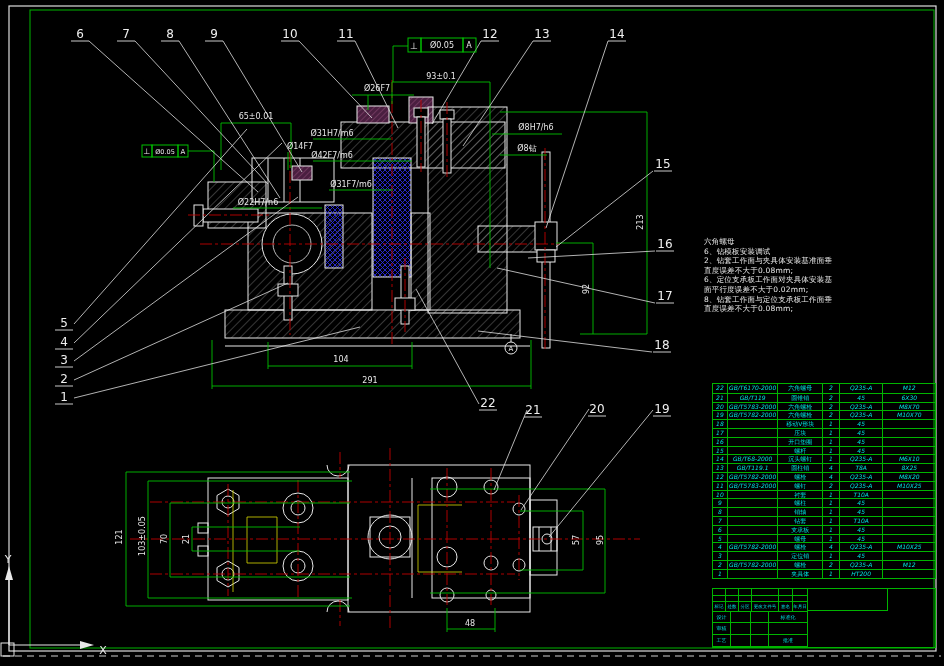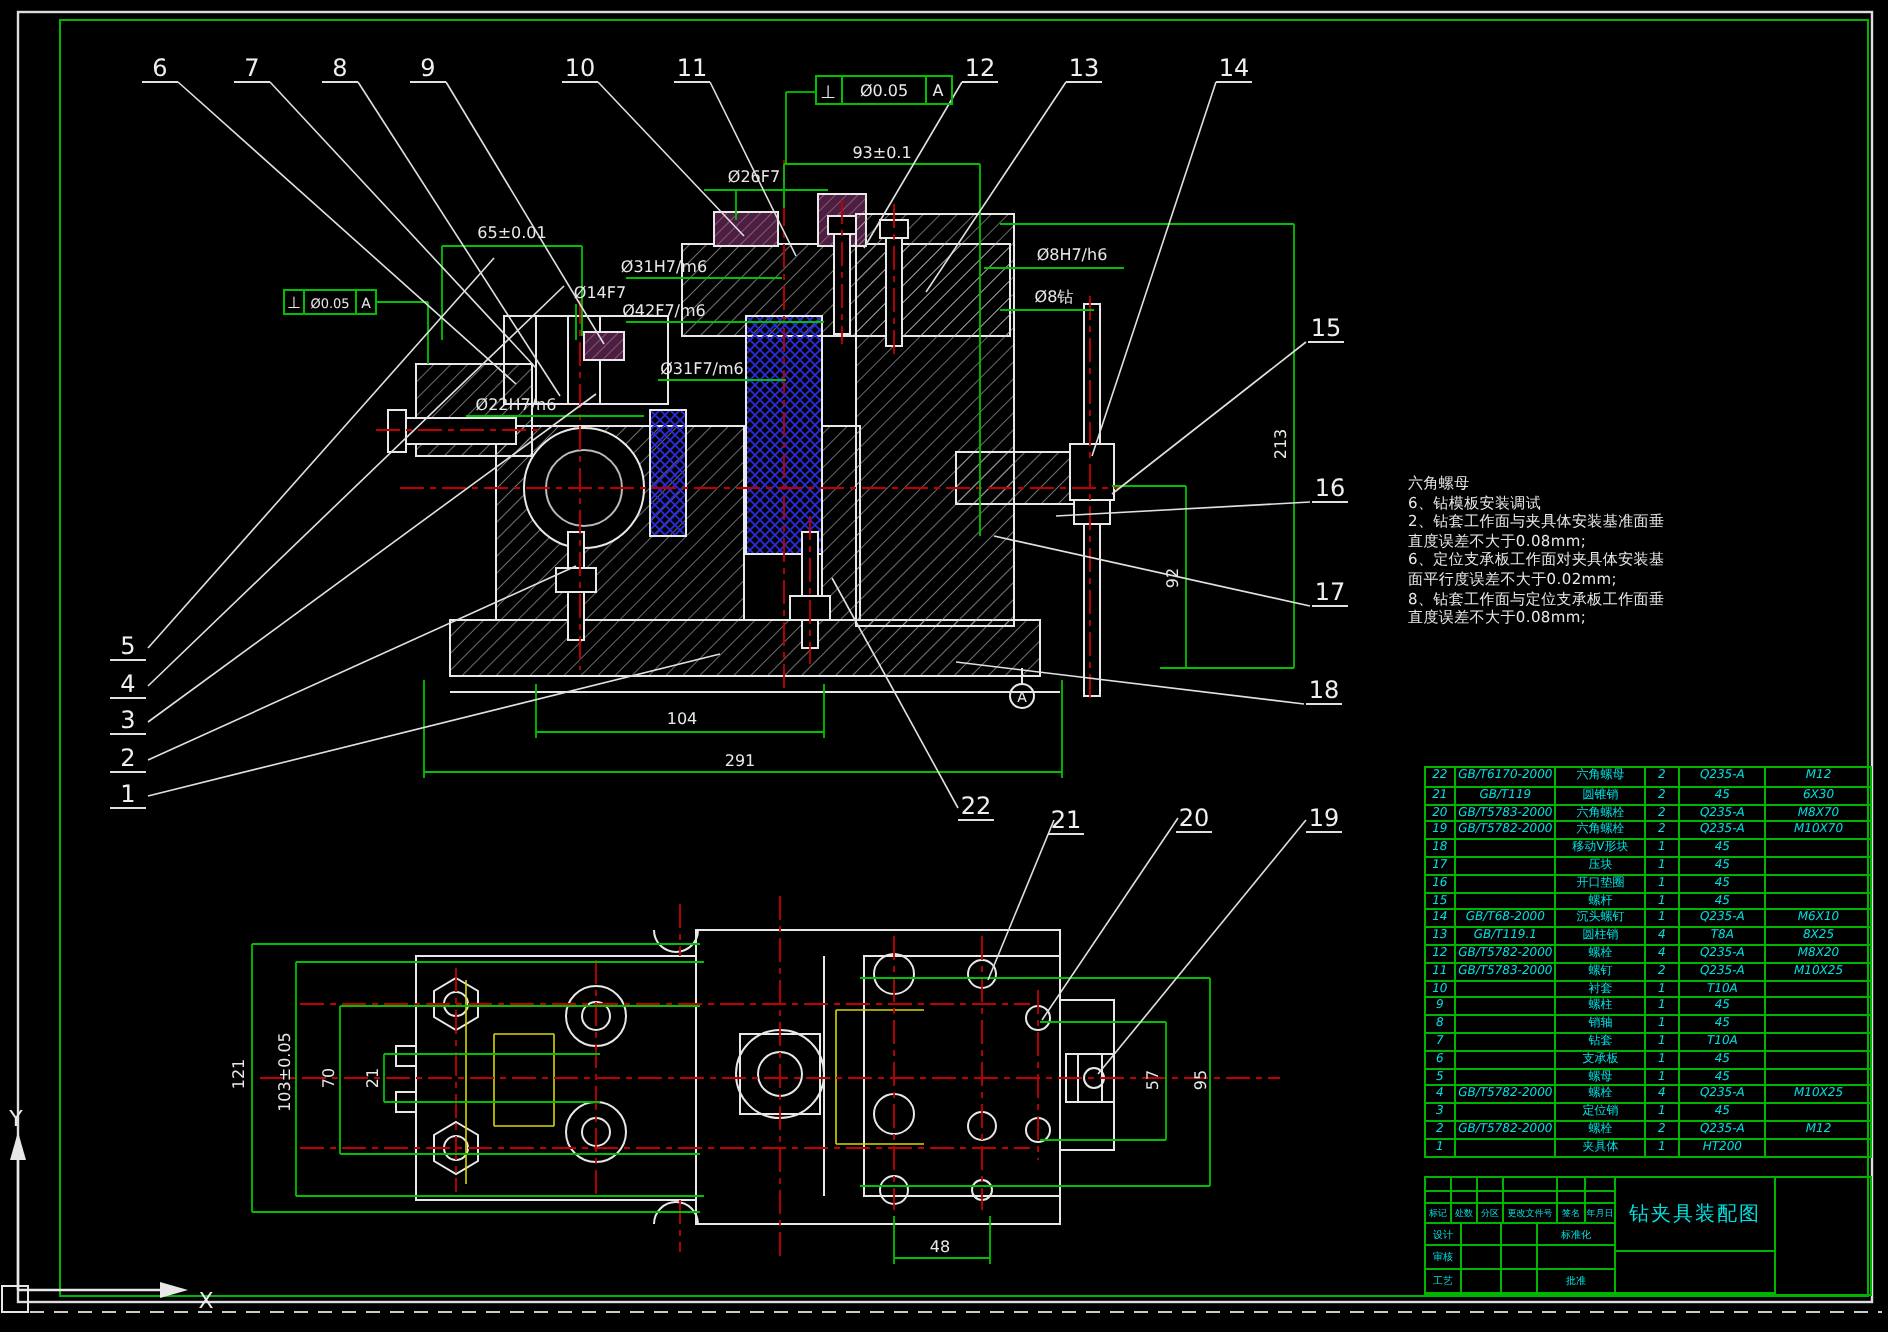--- a/index.html
+++ b/index.html
@@ -591,18 +591,17 @@
       <div class="tb-cell" style="width:39px"></div>
     </div>
     <div class="tb-sig" style="height:13px">
       <div class="tb-cell f5" style="width:18px">工艺</div>
       <div class="tb-cell" style="width:20px"></div>
           <div class="tb-cell" style="width:18px"></div>
       <div class="tb-cell f5" style="width:39px">批准</div>
     </div>
   </div>
   <div class="tb-right">
-    <div id="tb-title" class="tb-cell">钻夹具装配图</div>
     <div class="tb-cell" style="height:22px;width:80px"></div>
   </div>
 </div>
 
 </div>
 
 </body></html>

